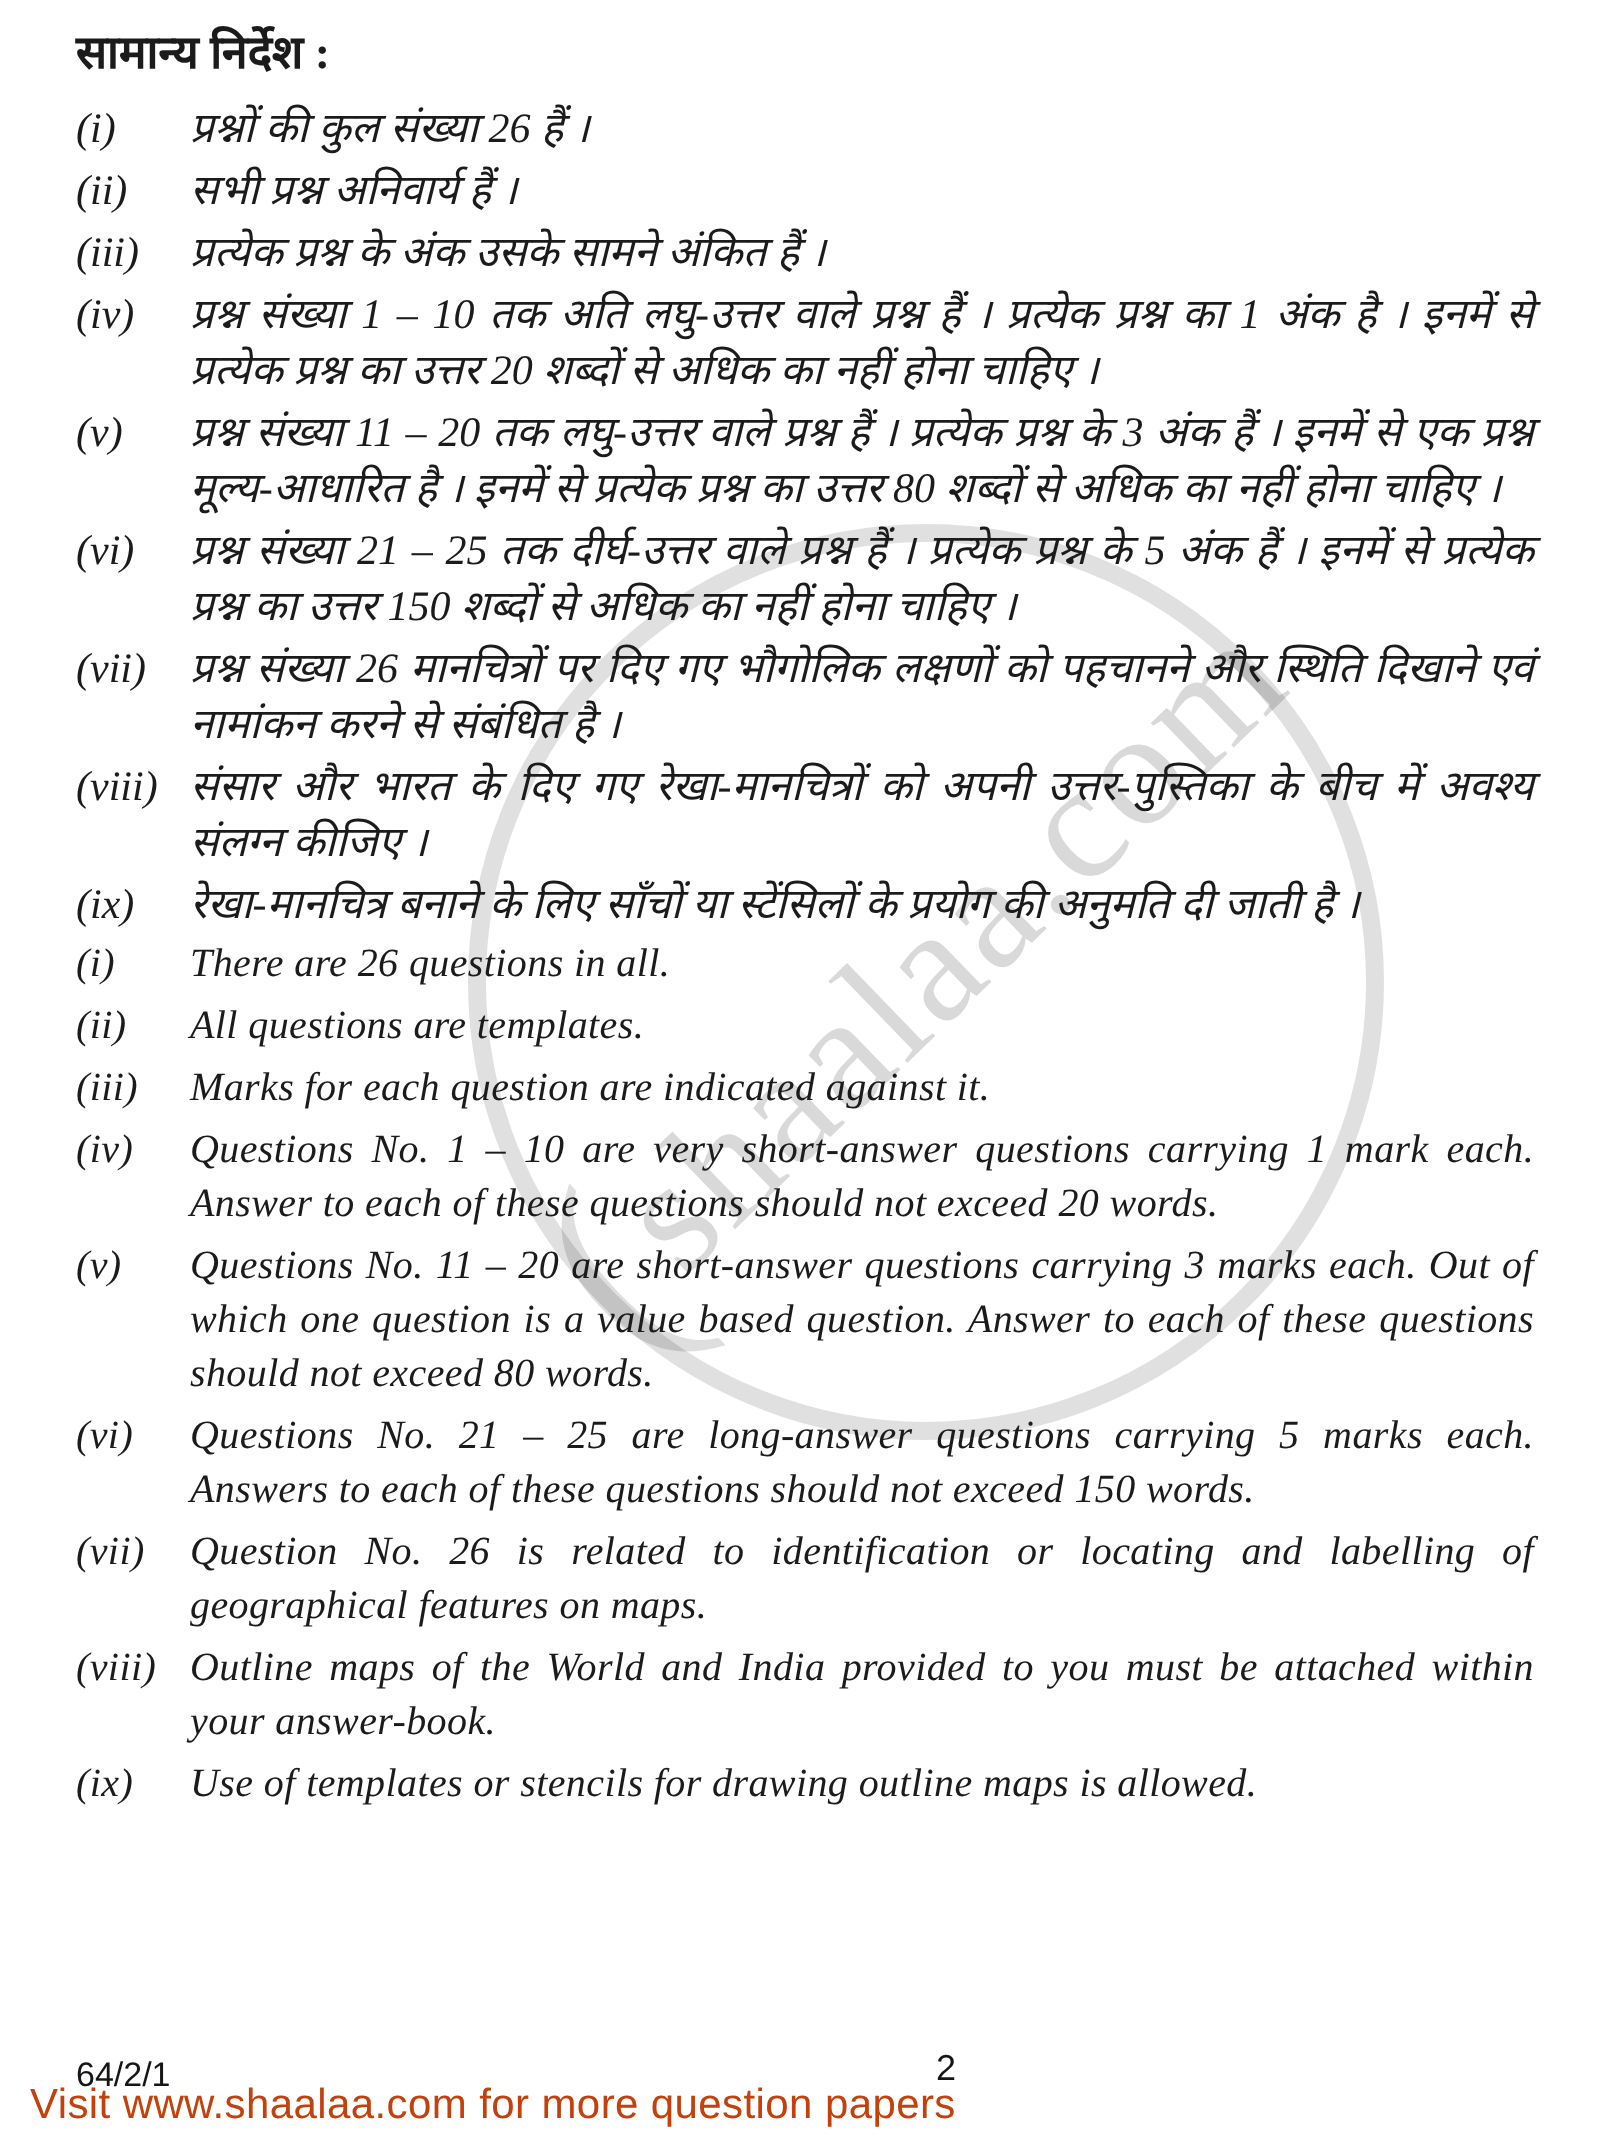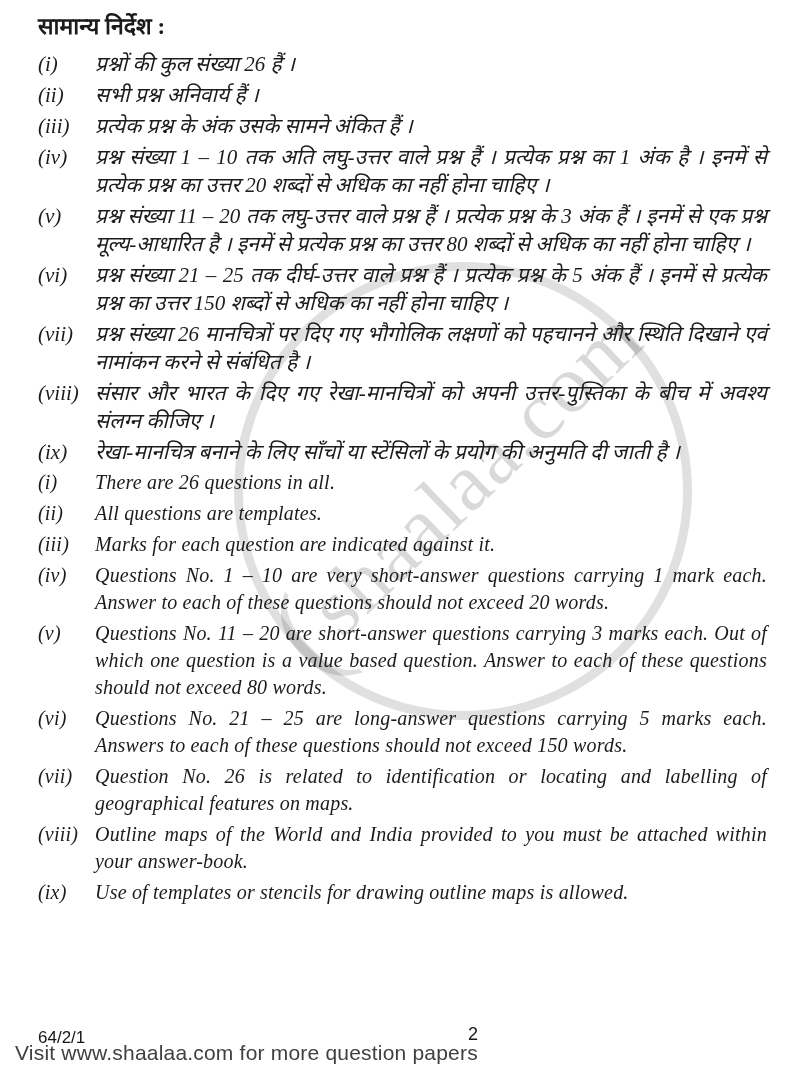--- a/index.html
+++ b/index.html
@@ -106,21 +106,21 @@
   }
   .paper-code { position: absolute; left: 38px; top: 2px; }
   .page-number { position: absolute; left: 468px; top: -2px; font-size: 18px; }
   .visit {
     position: absolute;
     left: 15px;
     top: 1041px;
     z-index: 1;
     font-family: "Liberation Sans", sans-serif;
     font-size: 21px;
-    color: #404040;
+    color: #c2410c;
     letter-spacing: 0.2px;
   }
 </style>
 </head>
 <body>
 
 <div class="page">
 
   <div class="watermark">
     <div class="wm-circle"></div>

